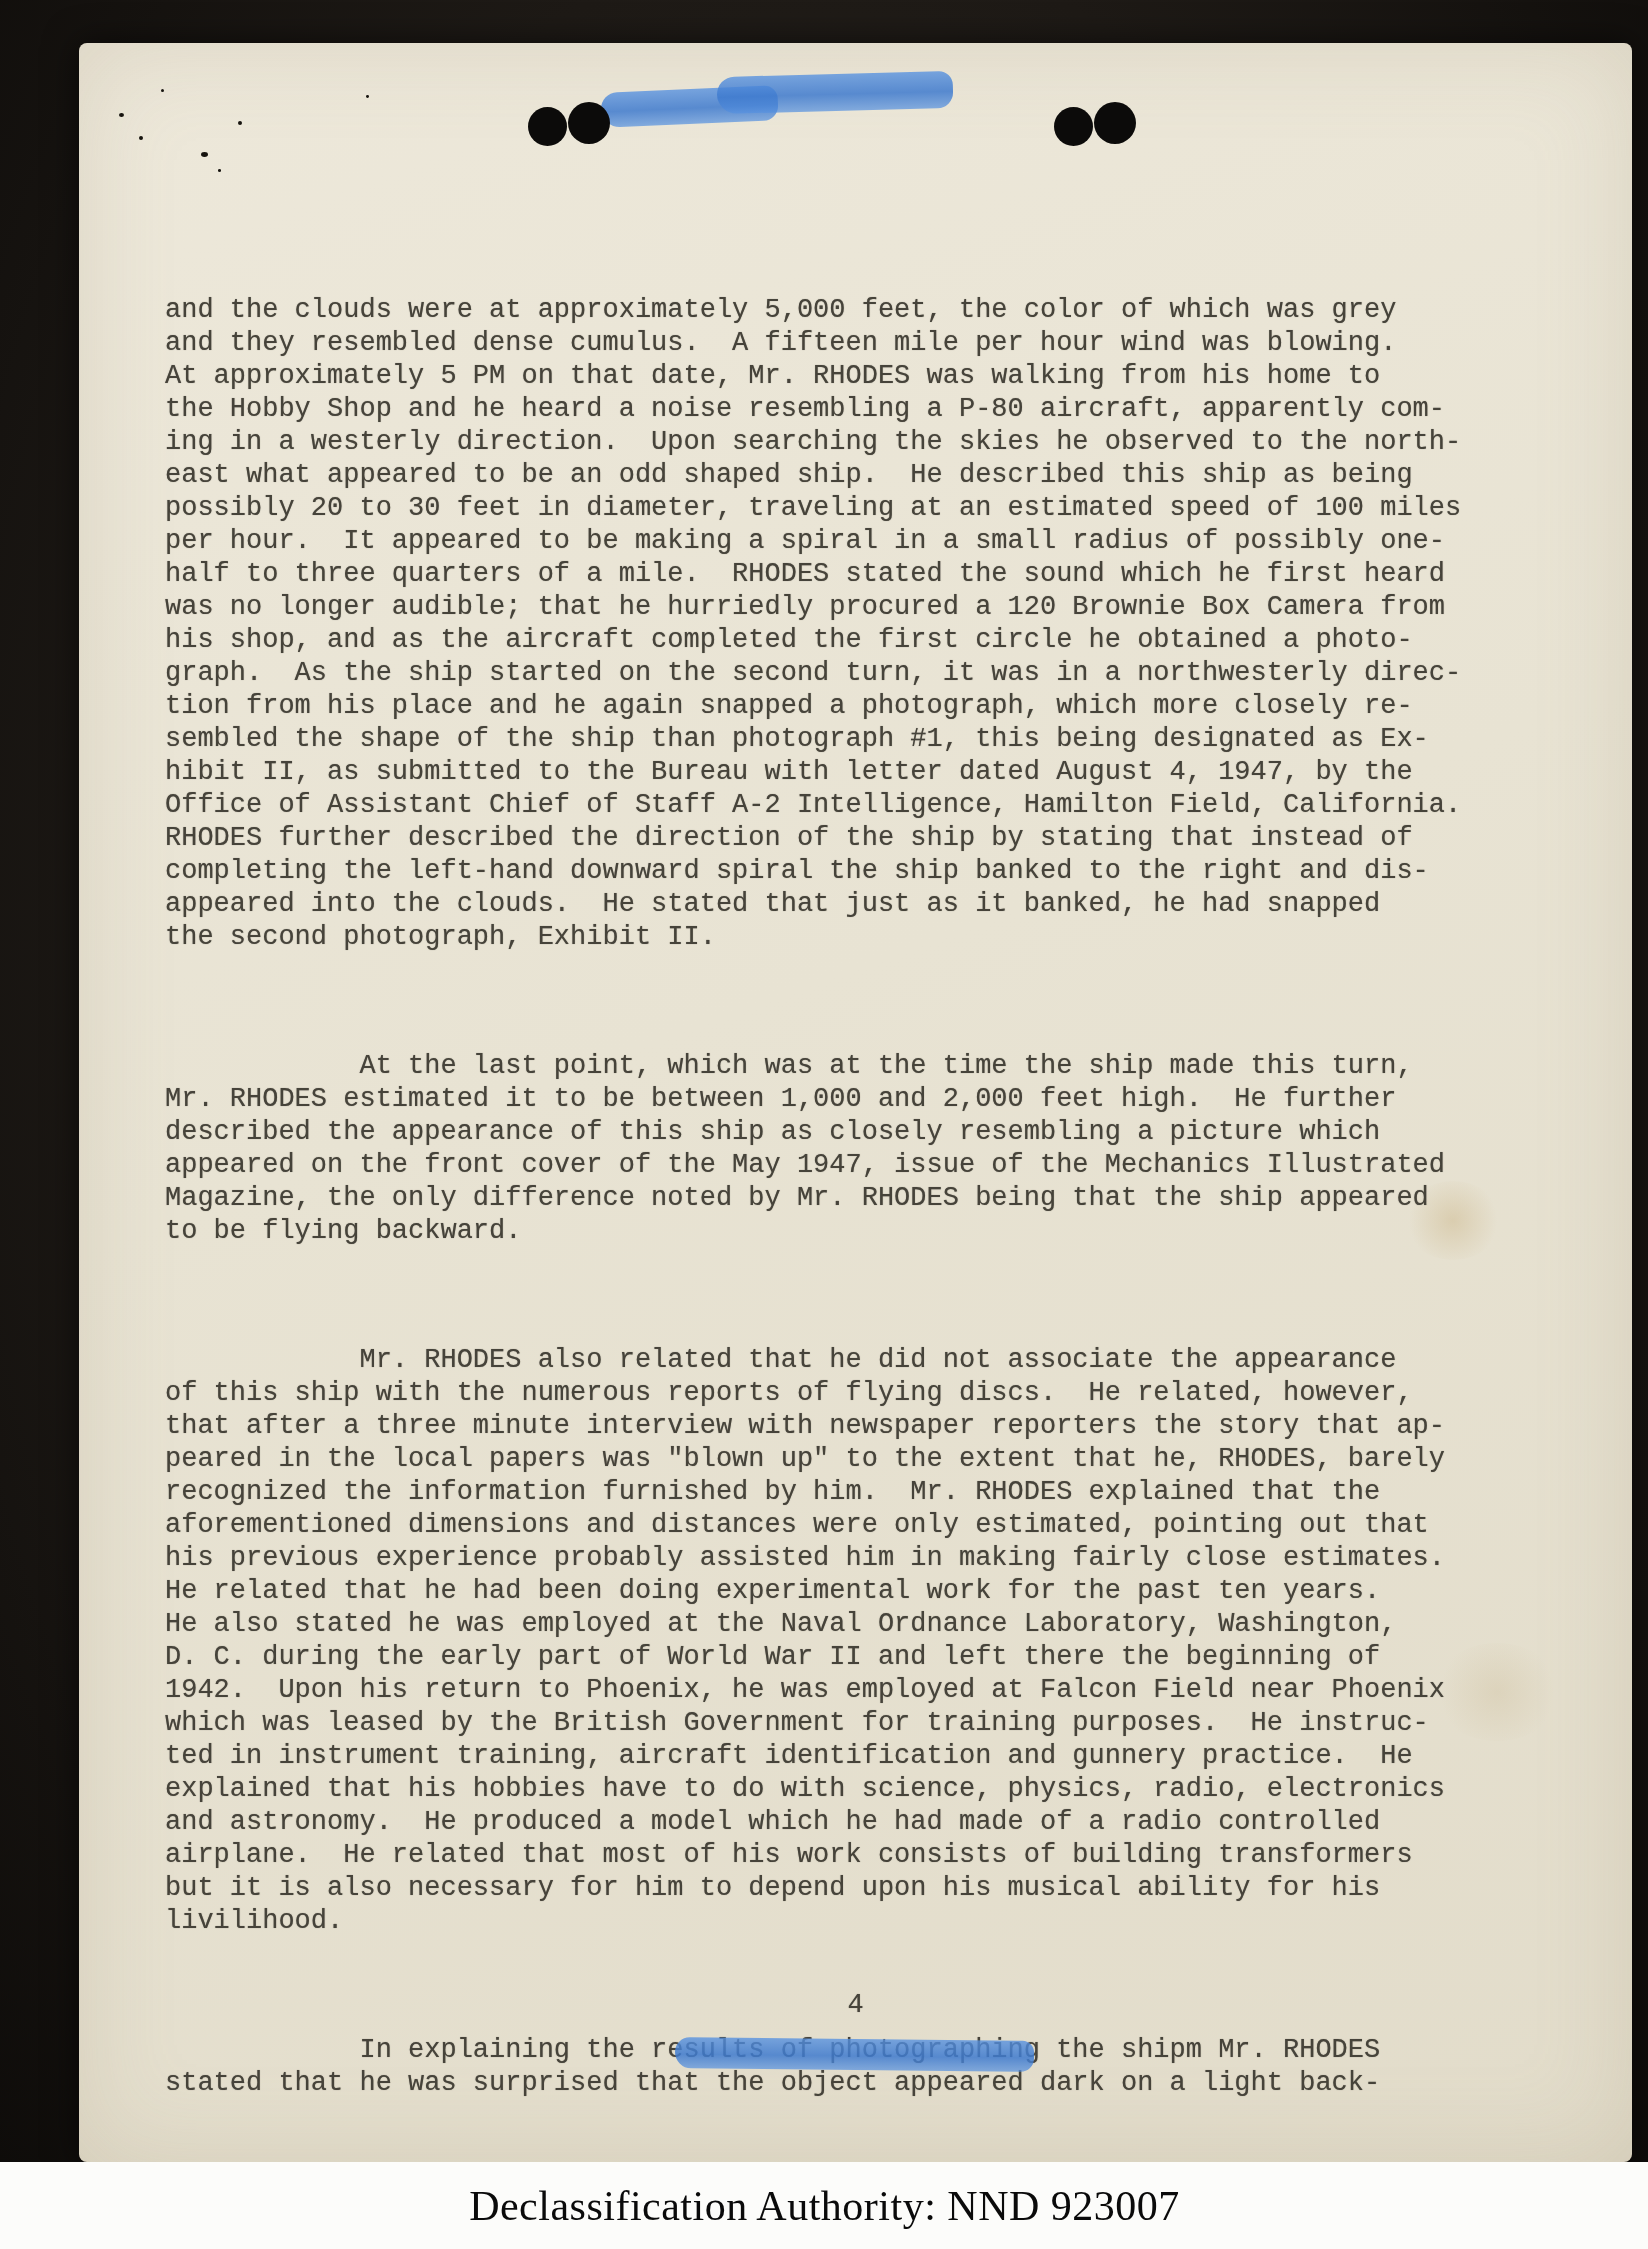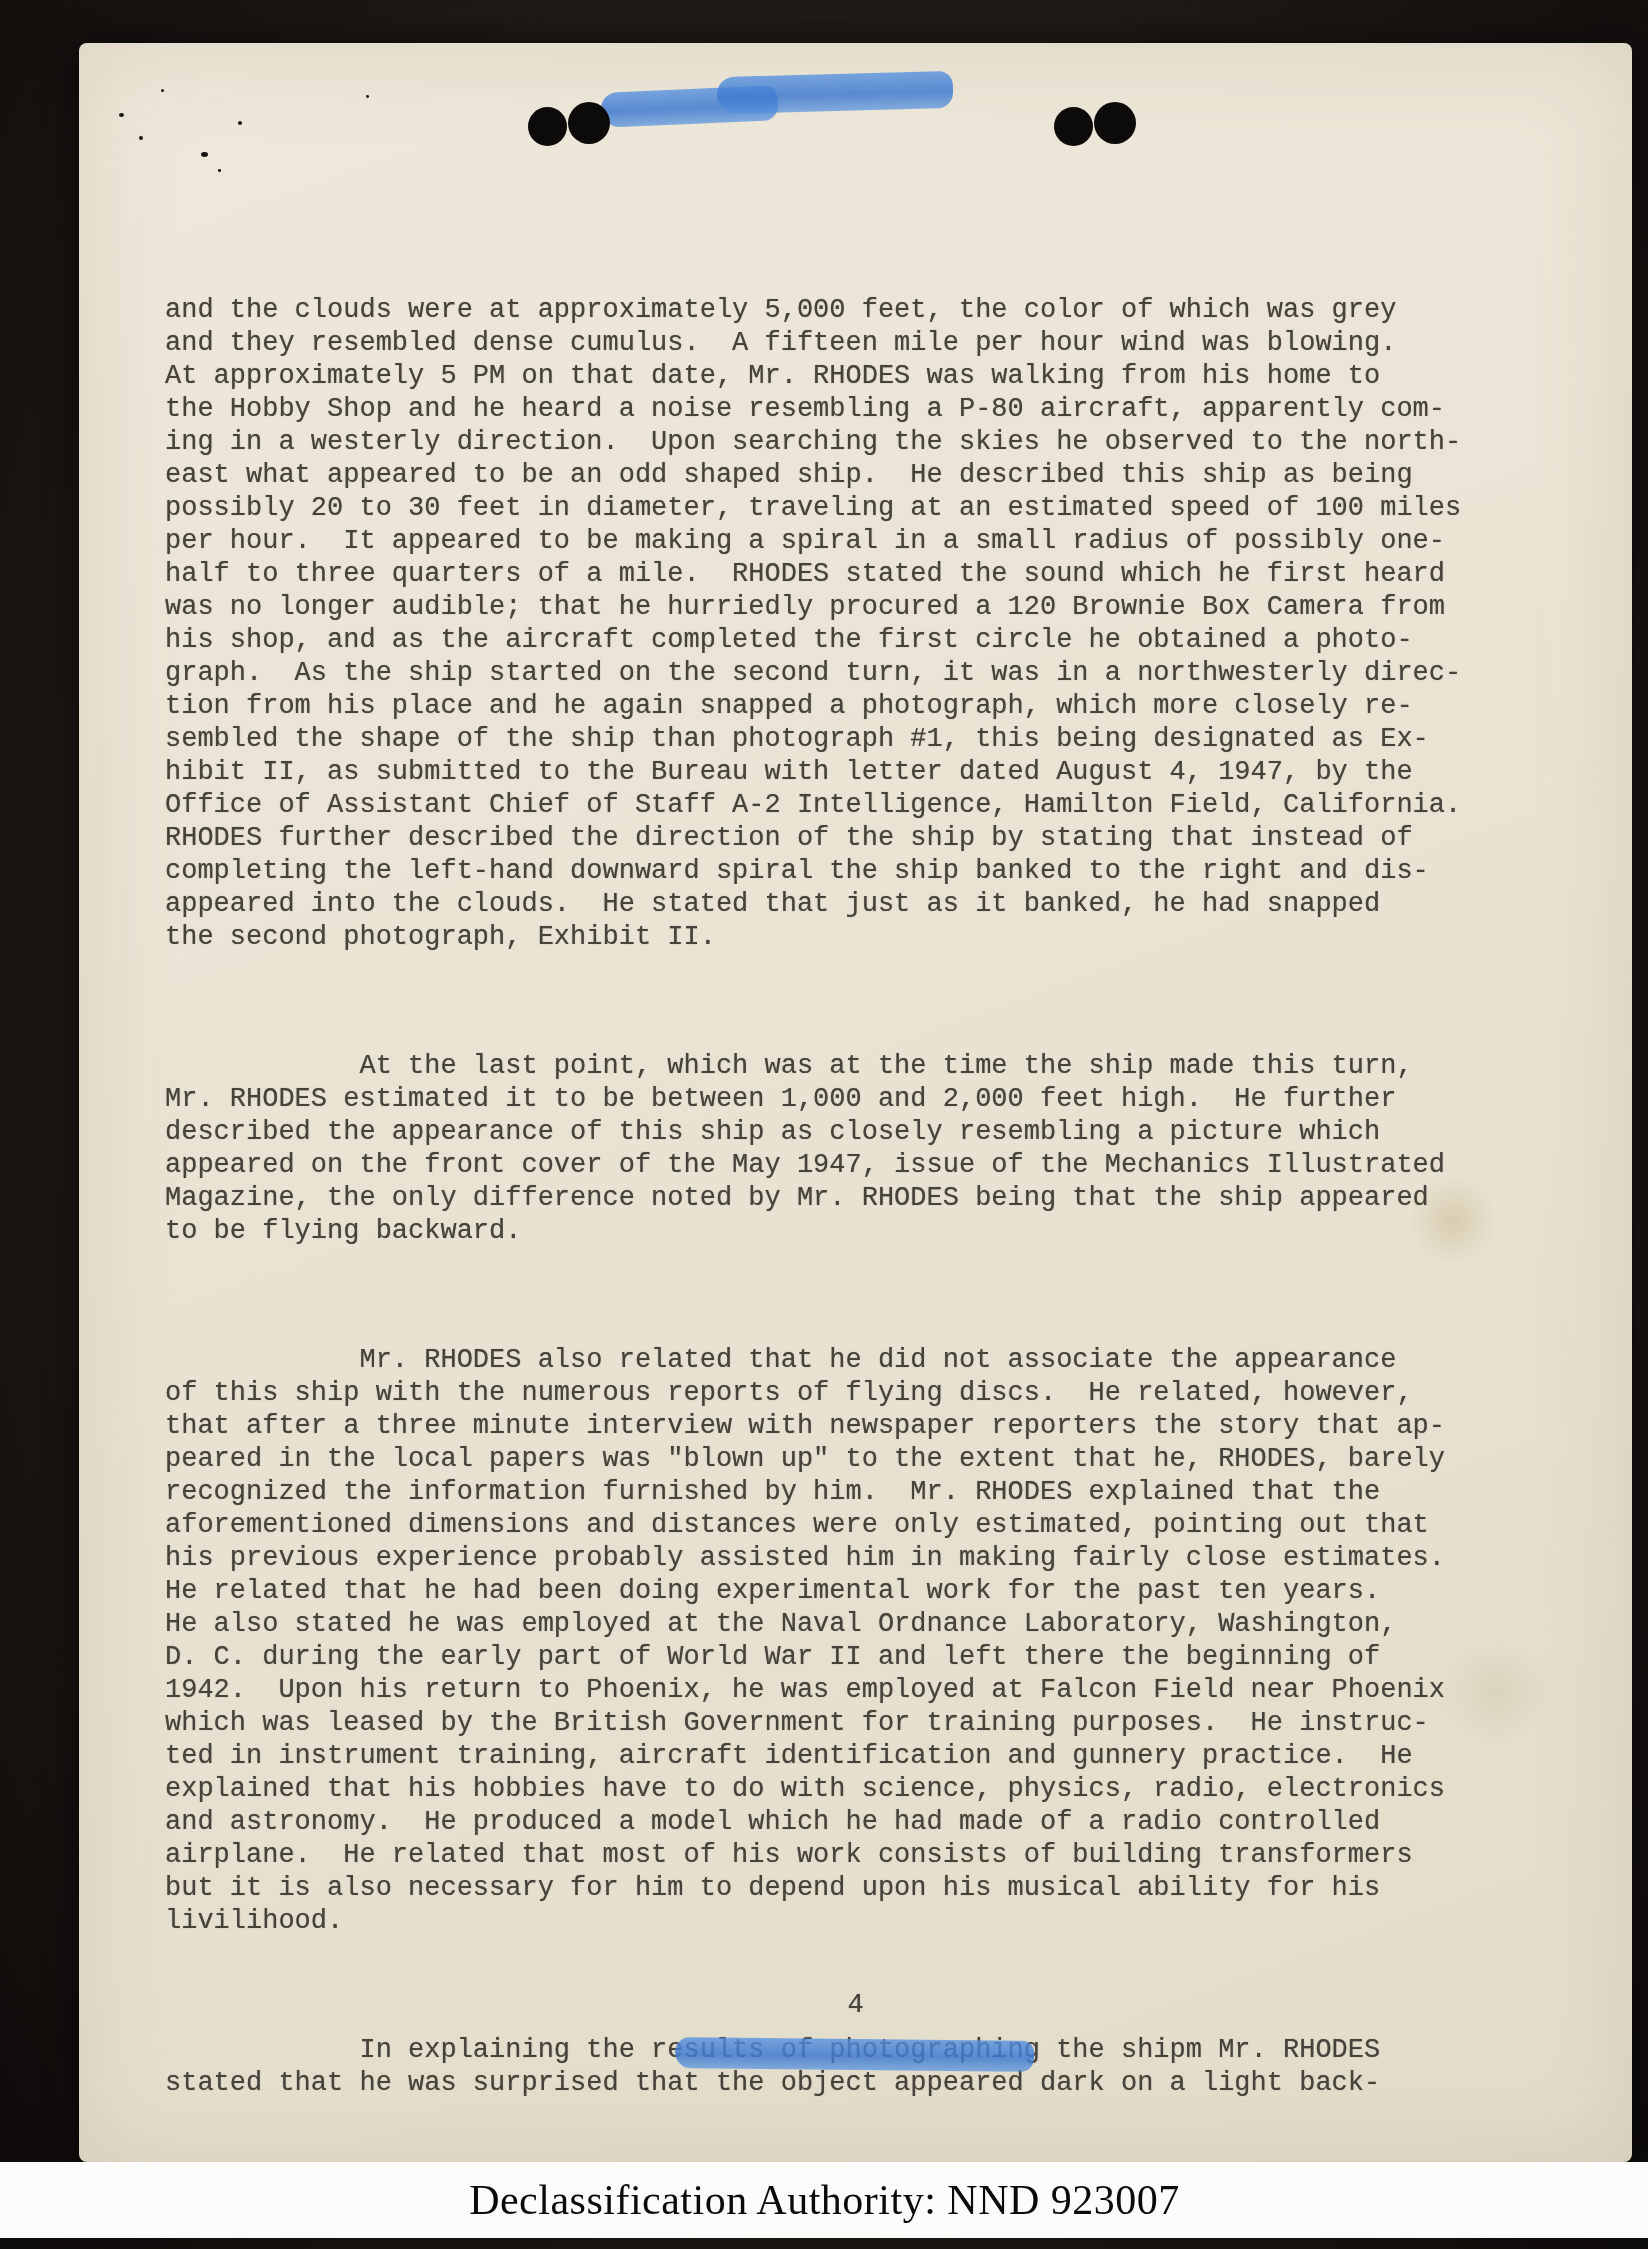--- a/index.html
+++ b/index.html
@@ -101,21 +101,21 @@
   .stain-2 {
     left: 1354px; top: 1600px; width: 128px; height: 98px;
     background: radial-gradient(circle, rgba(185,160,110,0.18) 0%, rgba(185,160,110,0) 70%);
   }
 
   .footer-bar {
     position: absolute;
     left: 0;
     top: 2162px;
     width: 1649px;
-    height: 76px;
+    height: 88px;
     background: #fcfcfa;
     display: flex;
     align-items: center;
     justify-content: center;
   }
   .footer-text {
     font-family: "Liberation Serif", "DejaVu Serif", serif;
     font-size: 42px;
     color: #0a0a0a;
     letter-spacing: 0.5px;

